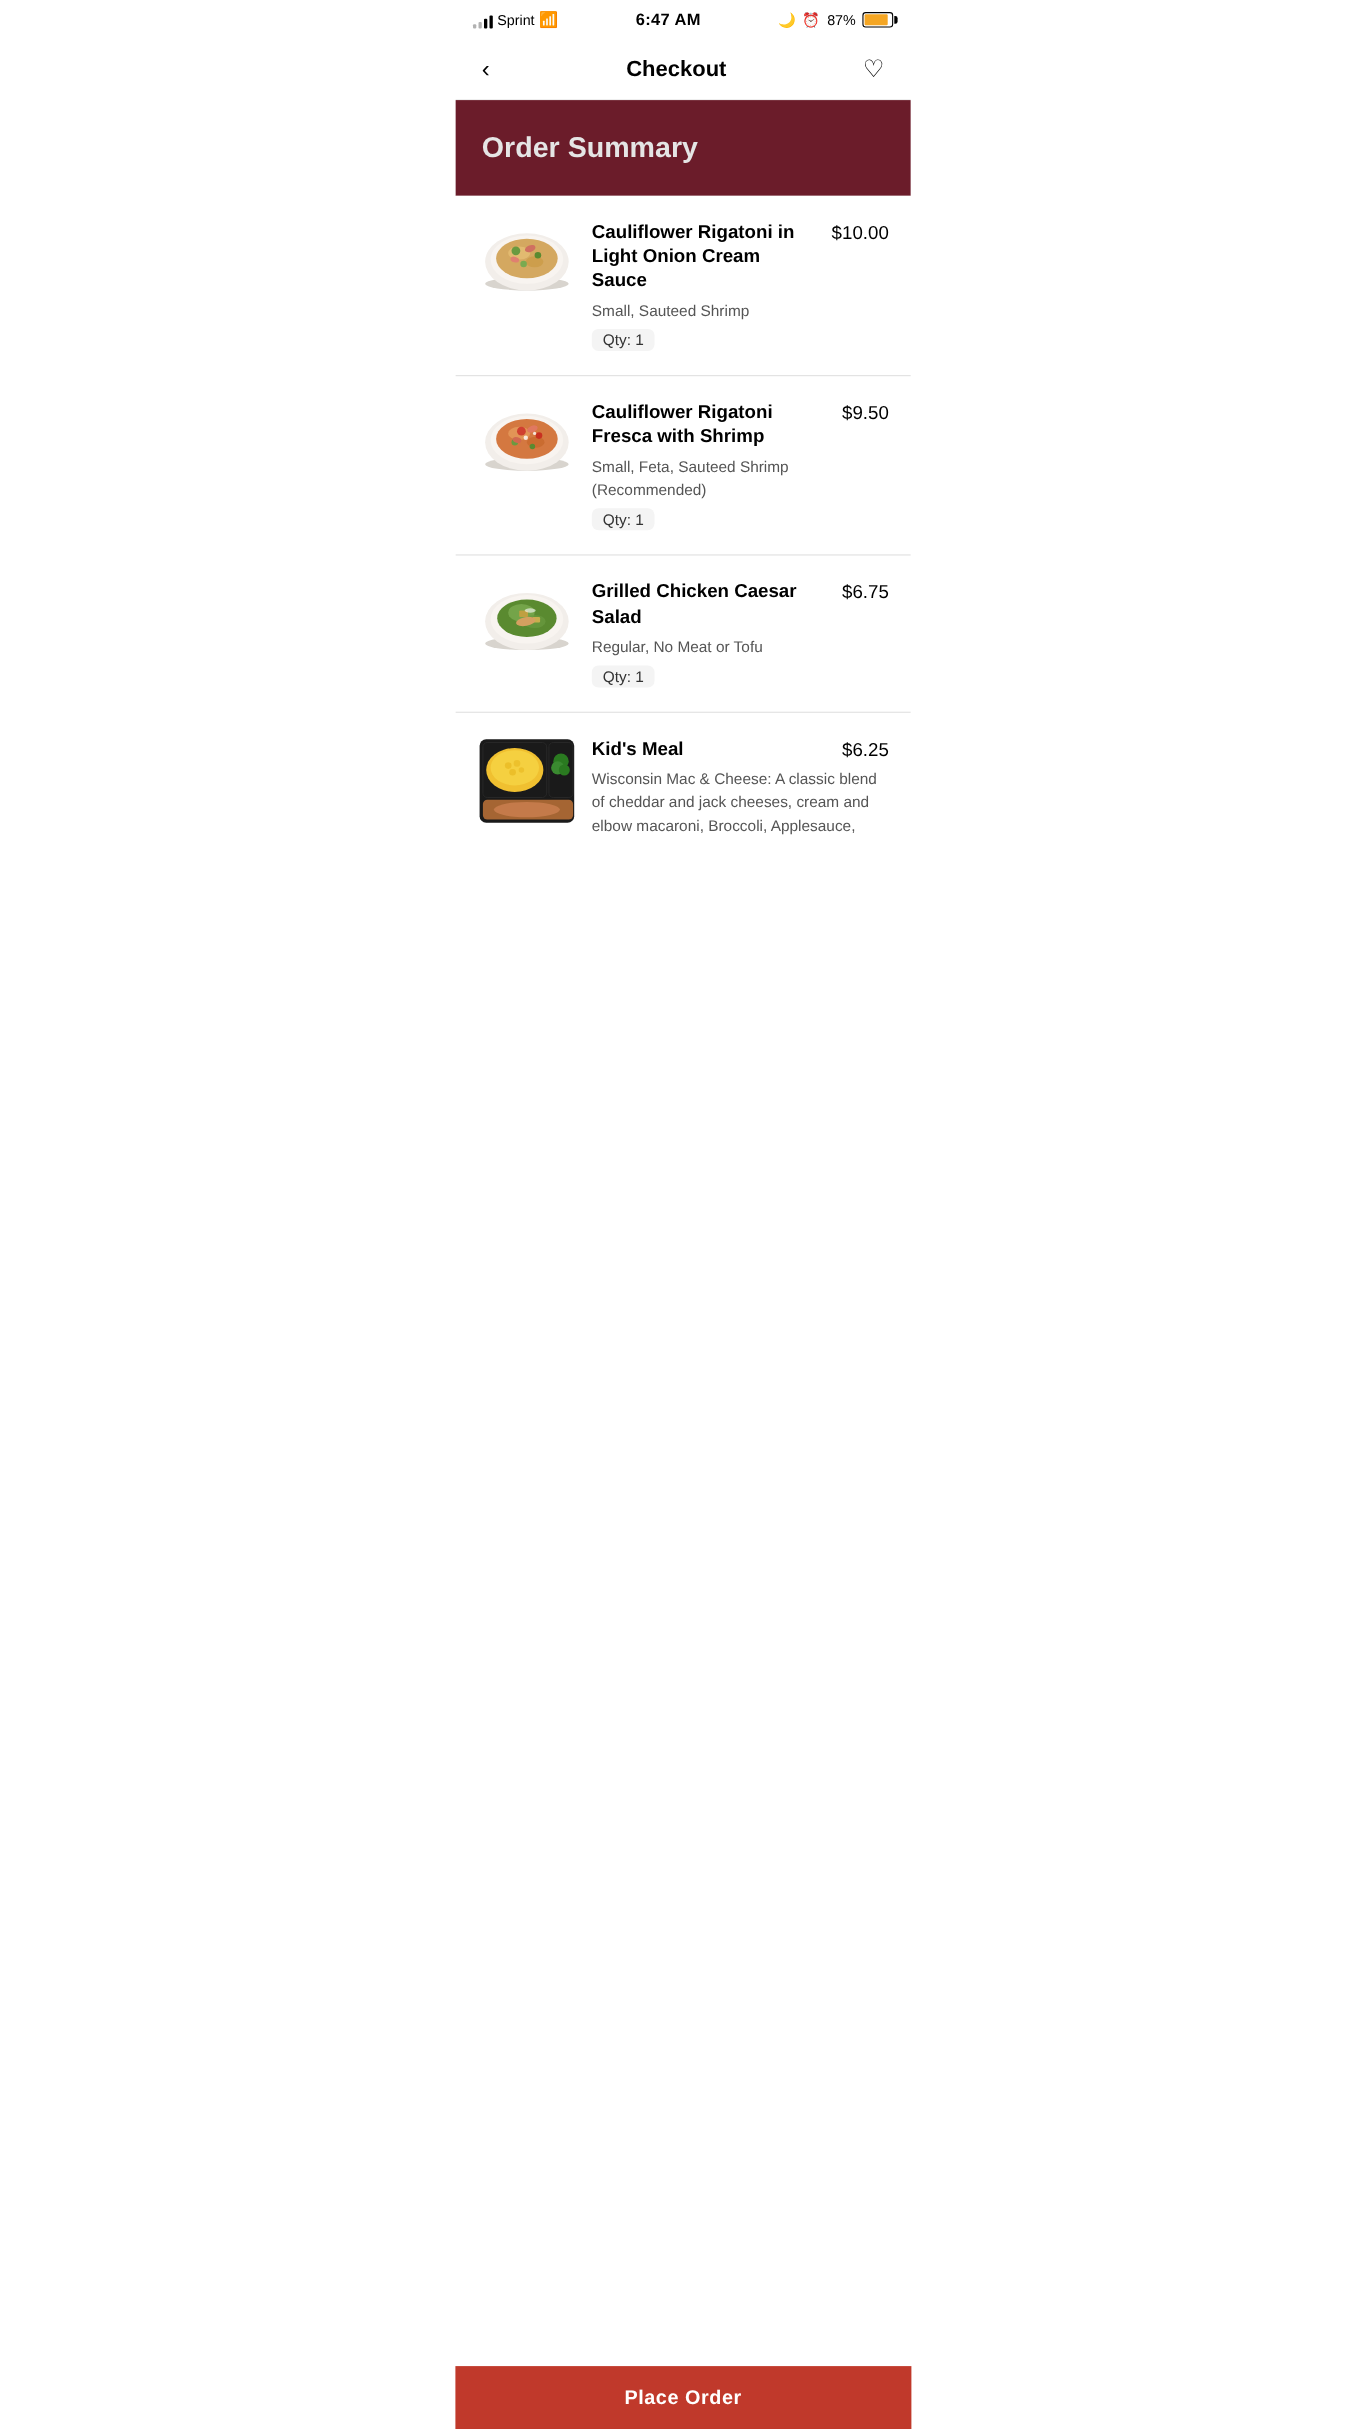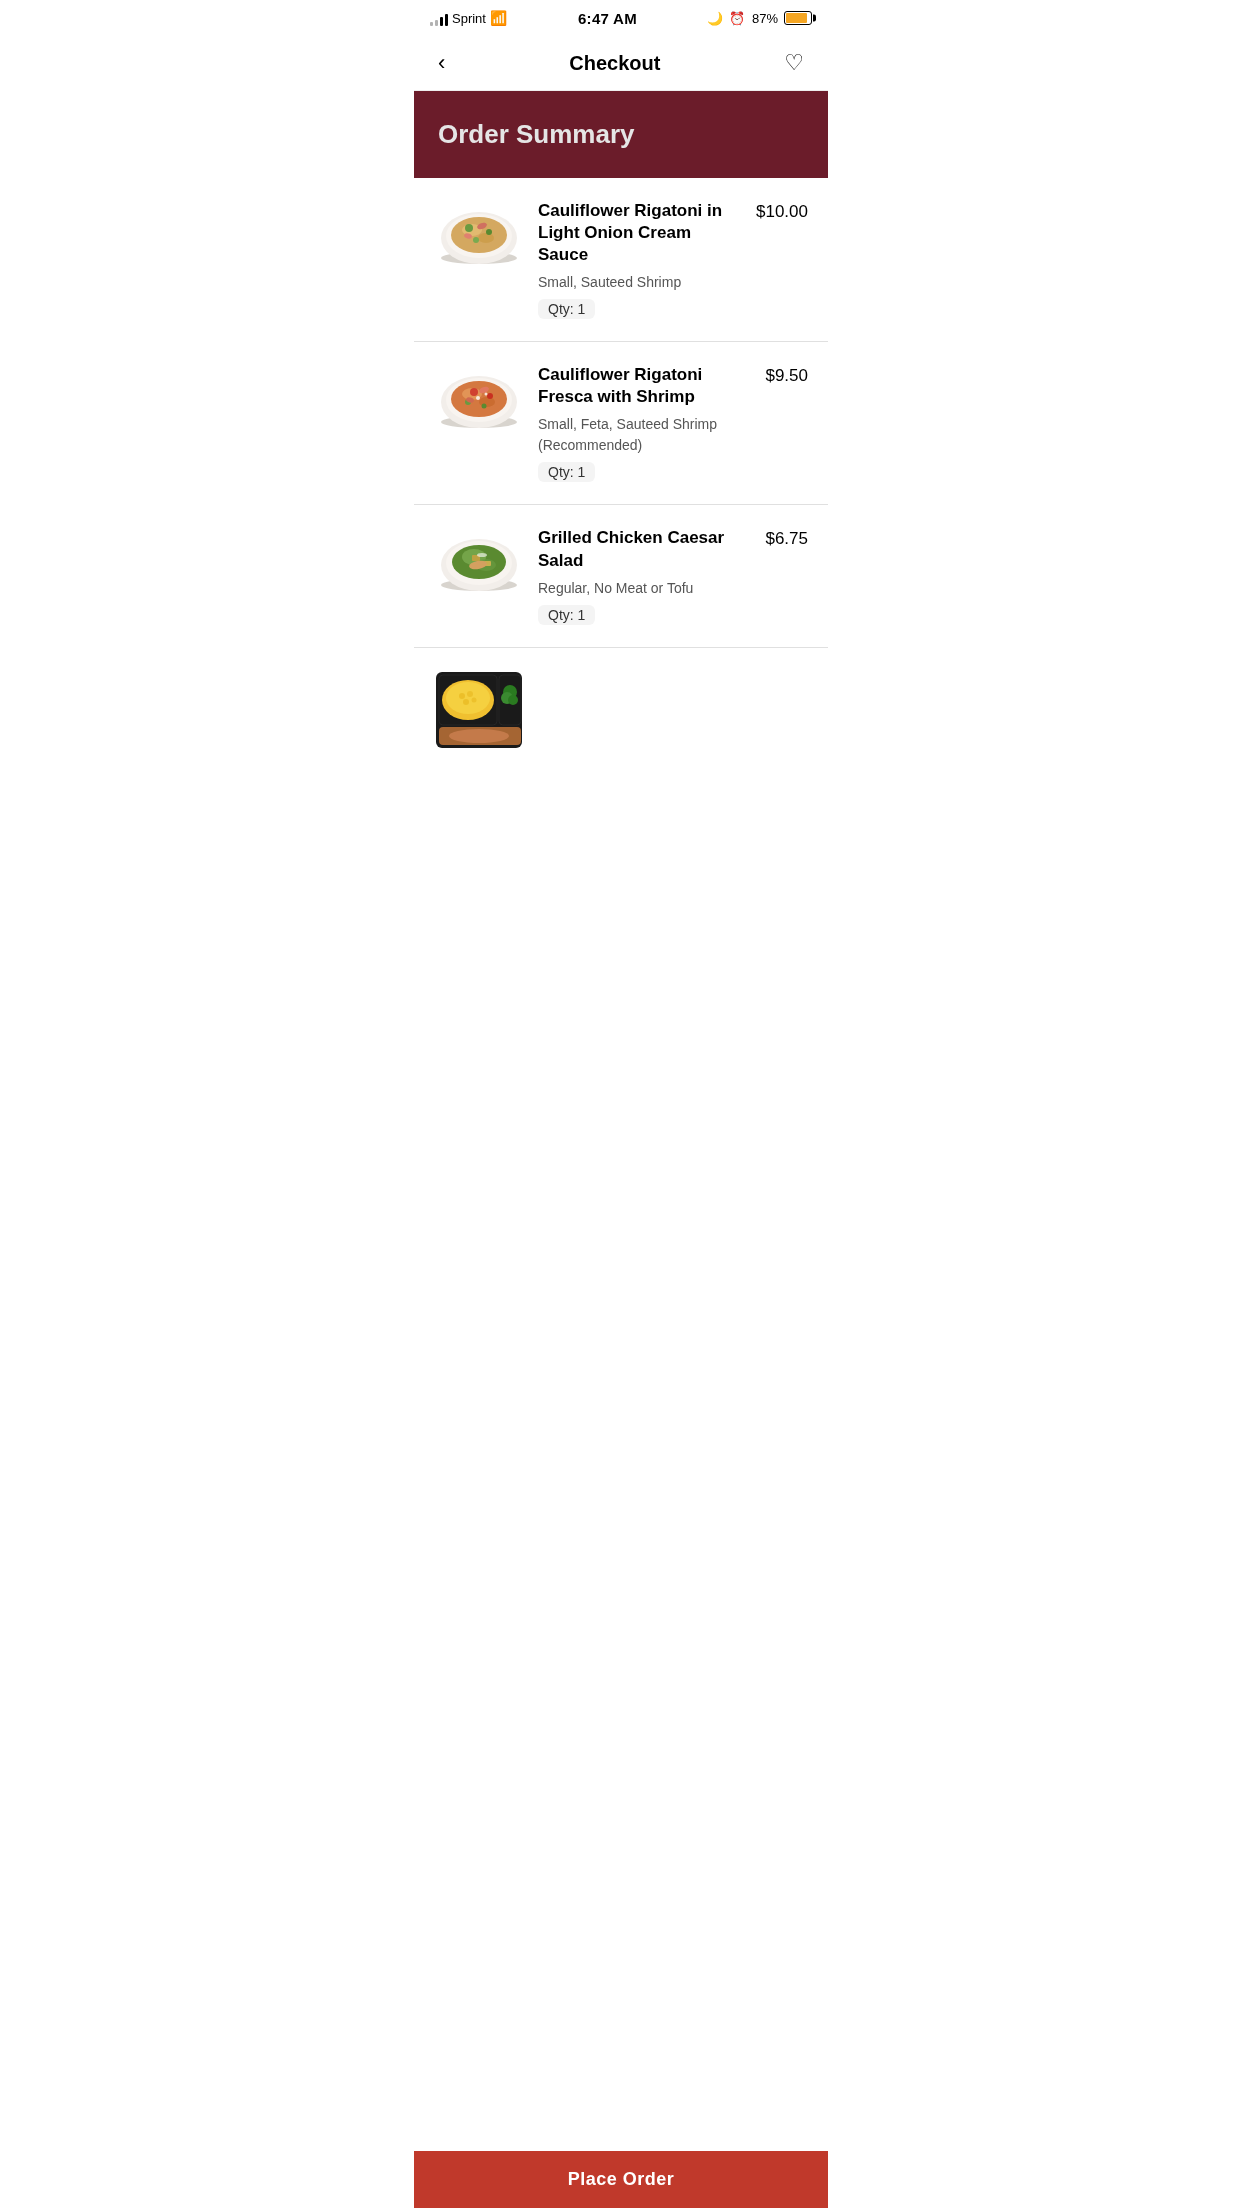--- a/index.html
+++ b/index.html
@@ -390,19 +390,26 @@
 
         <rect x="65" y="5" width="22" height="50" rx="4" fill="#1a1a1a" stroke="#333" stroke-width="0.5"></rect>
         <circle cx="76" cy="22" r="7" fill="#2a7a20"></circle>
         <circle cx="73" cy="28" r="6" fill="#3a8a30"></circle>
         <circle cx="79" cy="30" r="5" fill="#2a7a20"></circle>
 
         <rect x="5" y="57" width="82" height="18" rx="4" fill="#c8783a" opacity="0.8"></rect>
         <ellipse cx="45" cy="66" rx="30" ry="7" fill="#d8885a" opacity="0.6"></ellipse>
       </svg>
     </div>
+    <div class="item-details">
+      <div class="item-name-row">
+        <span class="item-name">Kid's Meal</span>
+        <span class="item-price">$6.25</span>
+      </div>
+      <div class="item-customizations">Wisconsin Mac &amp; Cheese: A classic blend of cheddar and jack cheeses, cream and elbow macaroni, Broccoli, Applesauce,</div>
+    </div>
   </div>
 
 </div>
 
 <div class="place-order-bar">
   <span class="place-order-text">Place Order</span>
 </div>
 
 </body></html>

